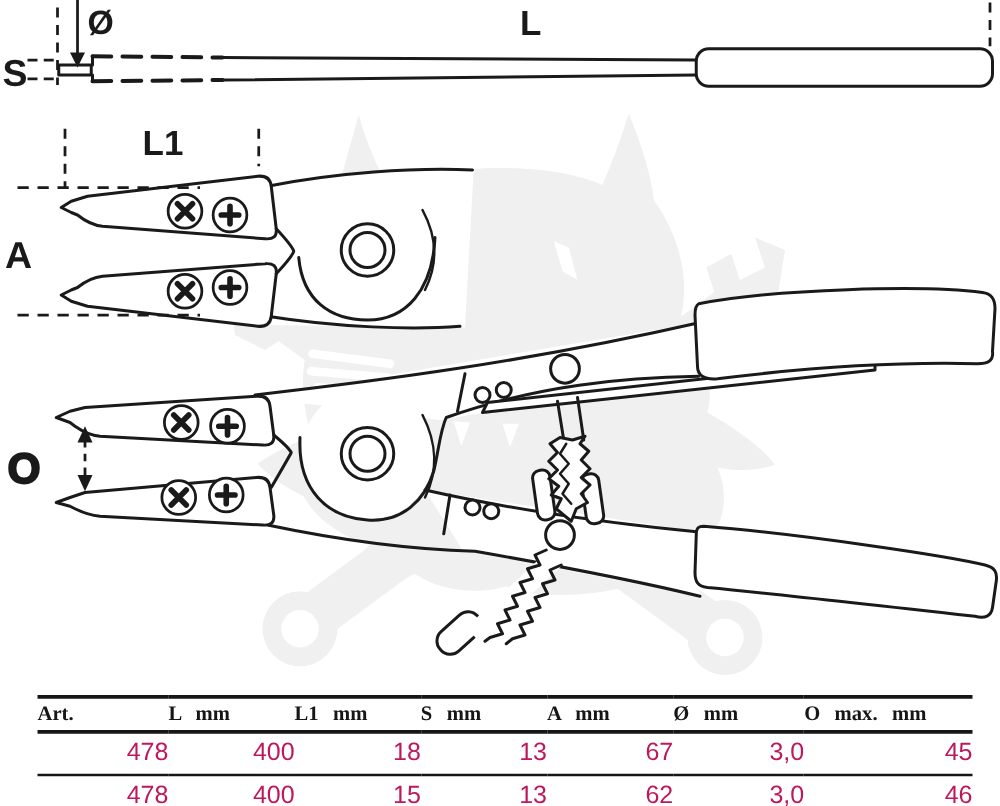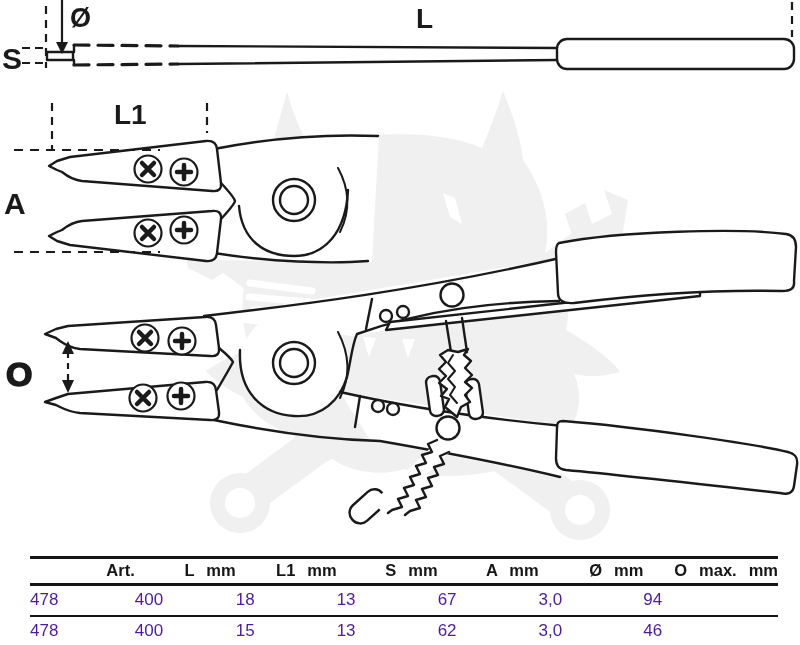--- a/index.html
+++ b/index.html
@@ -7,23 +7,23 @@
          font-family:"Liberation Sans", sans-serif;}
   .drawing{position:absolute;left:0;top:0;}
   svg text{font-family:"Liberation Sans", sans-serif;fill:#1a1a1a;}
   .dimlabel{font-weight:bold;}
   
   .spec-table{position:absolute;left:30px;top:556px;width:748px;}
   .spec-table table{width:100%;border-collapse:collapse;table-layout:fixed;
     border-top:3px solid #161616;border-bottom:3px solid #161616;}
   .spec-table thead tr{border-bottom:3px solid #161616;}
   .spec-table tbody tr + tr{border-top:2px solid #161616;}
-  .spec-table th{font-size:16.5px;font-weight:bold;color:#161616;text-align:right;
-    padding:2px 0 3px 0;word-spacing:0.45em;white-space:nowrap;}
-  .spec-table td{font-size:17px;color:#4c1d95;text-align:left;padding:4px 0 5px 0;}
+  .spec-table th{font-size:16.5px;font-weight:bold;color:#161616;text-align:left;
+    padding:2px 0 3px 0;word-spacing:0.45em;white-space:nowrap;font-family:Liberation Serif, serif;}
+  .spec-table td{font-size:20px;color:#be185d;text-align:right;padding:4px 0 5px 0;}
 </style>
 </head>
 <body>
 
 <div class="stage">
 
   <svg class="drawing" width="800" height="556" viewBox="0 0 800 556">
 
     <g>
       <g fill="#f0f0f0" stroke="none">
@@ -221,21 +221,21 @@
         </tr>
       </thead>
       <tbody>
         <tr>
           <td>478</td>
           <td>400</td>
           <td>18</td>
           <td>13</td>
           <td>67</td>
           <td>3,0</td>
-          <td>94</td>
+          <td>45</td>
         </tr>
         <tr>
           <td>478</td>
           <td>400</td>
           <td>15</td>
           <td>13</td>
           <td>62</td>
           <td>3,0</td>
           <td>46</td>
         </tr>

